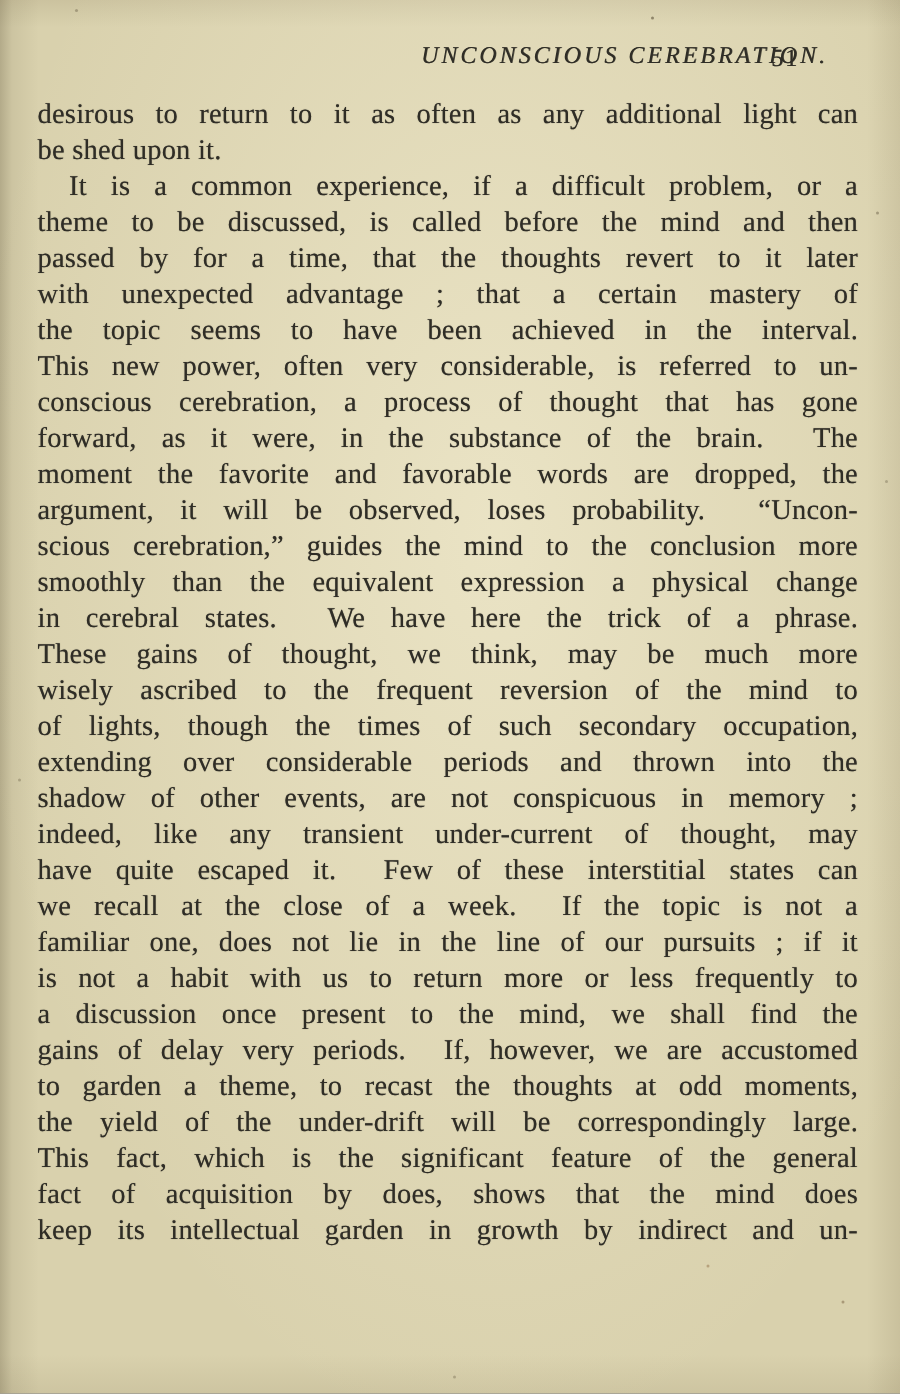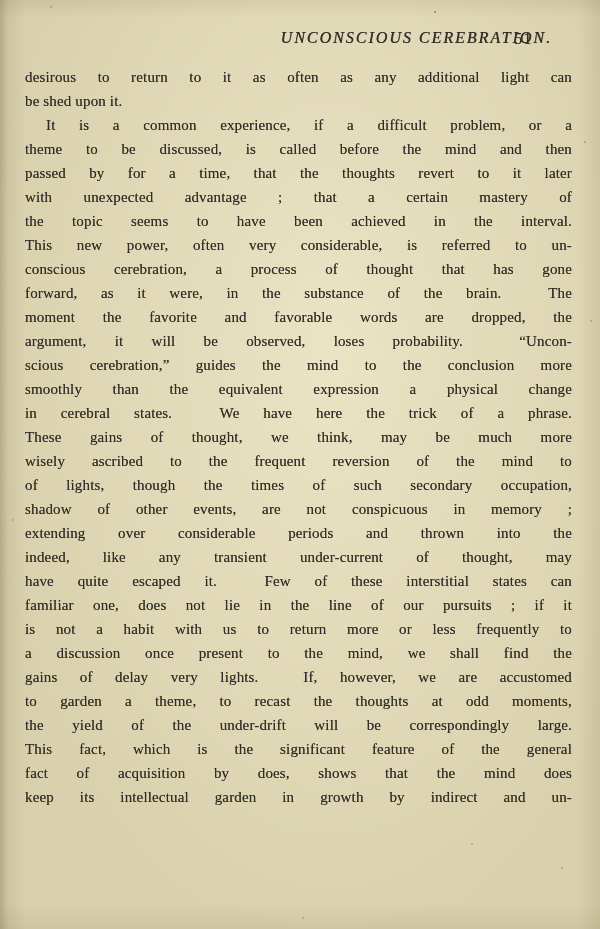--- a/index.html
+++ b/index.html
@@ -51,21 +51,21 @@
     text-shadow: 0.3px 0 0 rgba(47,45,38,0.6);
     text-align: center;
   }
   .text-block {
     position: absolute;
     left: 25px;
     top: 65px;
     width: 547px;
   }
   .text-line {
-    font-size: 15px;
+    font-size: 19px;
     line-height: 24px;
     height: 24px;
     letter-spacing: 0.15px;
     white-space: pre-wrap;
     text-align: justify;
     text-align-last: justify;
     text-shadow: 0 0 0.55px rgba(47,45,38,0.65);
   }
   .text-line.last-left {
     text-align-last: left;
@@ -113,28 +113,29 @@
       <div class="text-line">conscious cerebration, a process of thought that has gone</div>
       <div class="text-line">forward, as it were, in the substance of the brain.  The</div>
       <div class="text-line">moment the favorite and favorable words are dropped, the</div>
       <div class="text-line">argument, it will be observed, loses probability.  “Uncon-</div>
       <div class="text-line">scious cerebration,” guides the mind to the conclusion more</div>
       <div class="text-line">smoothly than the equivalent expression a physical change</div>
       <div class="text-line">in cerebral states.  We have here the trick of a phrase.</div>
       <div class="text-line">These gains of thought, we think, may be much more</div>
       <div class="text-line">wisely ascribed to the frequent reversion of the mind to</div>
       <div class="text-line">of lights, though the times of such secondary occupation,</div>
+      <div class="text-line">extending over considerable periods and thrown into the</div>
       <div class="text-line">shadow of other events, are not conspicuous in memory ;</div>
-      <div class="text-line">extending over considerable periods and thrown into the</div>
       <div class="text-line">indeed, like any transient under-current of thought, may</div>
       <div class="text-line">have quite escaped it.  Few of these interstitial states can</div>
+      <div class="text-line">we recall at the close of a week.  If the topic is not a</div>
       <div class="text-line">familiar one, does not lie in the line of our pursuits ; if it</div>
       <div class="text-line">is not a habit with us to return more or less frequently to</div>
       <div class="text-line">a discussion once present to the mind, we shall find the</div>
-      <div class="text-line">gains of delay very lights.  If, however, we are accustomed</div>
+      <div class="text-line">gains of delay very periods.  If, however, we are accustomed</div>
       <div class="text-line">to garden a theme, to recast the thoughts at odd moments,</div>
       <div class="text-line">the yield of the under-drift will be correspondingly large.</div>
       <div class="text-line">This fact, which is the significant feature of the general</div>
       <div class="text-line">fact of acquisition by does, shows that the mind does</div>
       <div class="text-line">keep its intellectual garden in growth by indirect and un-</div>
     </div>
 
   <div class="scan-specks"></div>
 </div>
 

